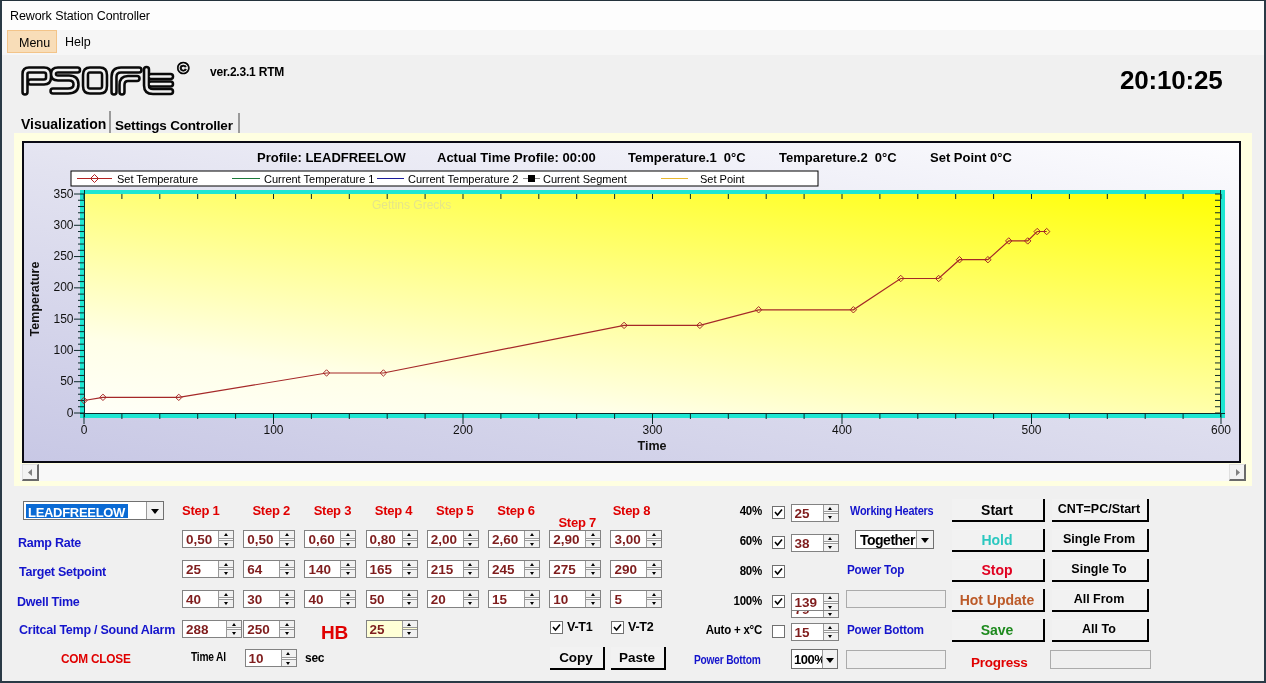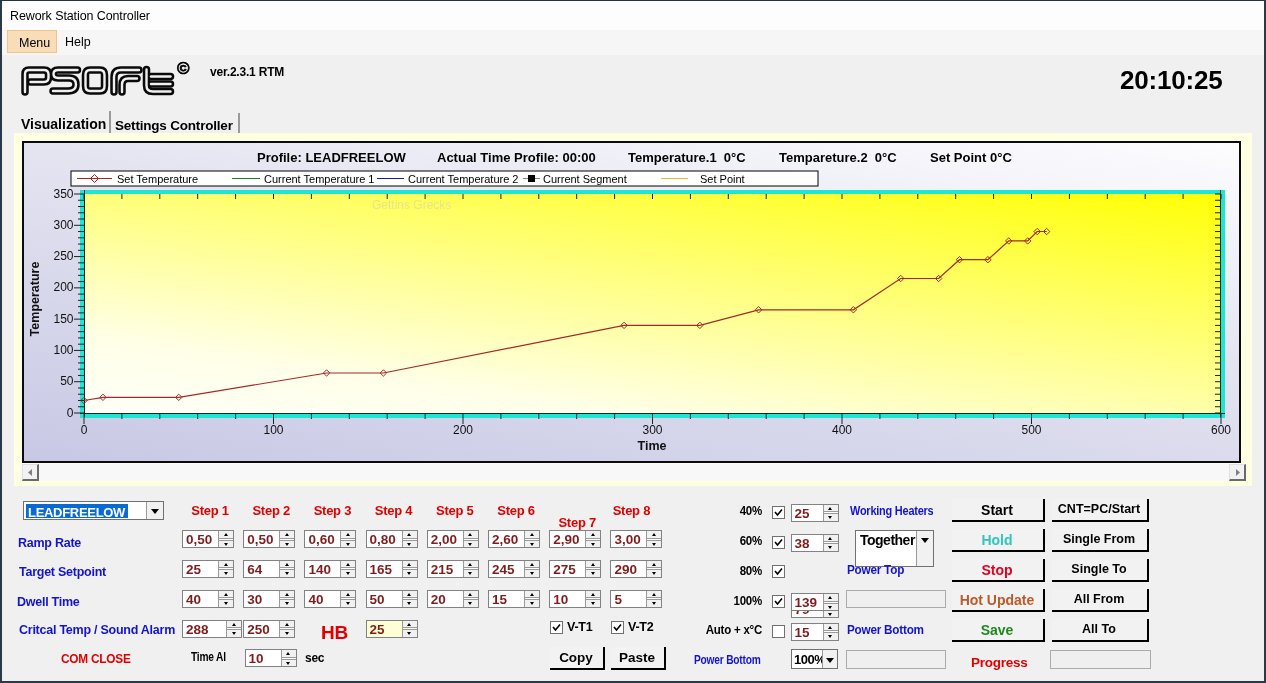--- a/index.html
+++ b/index.html
@@ -324,21 +324,21 @@
       </svg></div>
 </div>
 
 <div id="controls">
     <div class="combo" style="left:23px;top:501px;width:141px;height:19px;">
       <div style="position:absolute;left:2px;top:1.5px;bottom:1.5px;background:#0a6ad4;color:#fff;font-weight:bold;font-size:13px;letter-spacing:-0.3px;padding:1px 3px 0 2px;">LEADFREELOW</div>
       <div class="cbtn">
         <div class="ctri" style="left:4px;top:7px;"></div>
       </div>
     </div>
-    <div class="redlbl" style="left:182px;top:502.5px;width:56px;text-align:center;font-size:13px;">Step 1</div>
+    <div class="redlbl" style="left:182px;top:502.5px;width:56px;text-align:left;font-size:13px;">Step 1</div>
     <div class="redlbl" style="left:243.2px;top:502.5px;width:56px;text-align:center;font-size:13px;">Step 2</div>
     <div class="redlbl" style="left:304.4px;top:502.5px;width:56px;text-align:center;font-size:13px;">Step 3</div>
     <div class="redlbl" style="left:365.6px;top:502.5px;width:56px;text-align:center;font-size:13px;">Step 4</div>
     <div class="redlbl" style="left:426.8px;top:502.5px;width:56px;text-align:center;font-size:13px;">Step 5</div>
     <div class="redlbl" style="left:488px;top:502.5px;width:56px;text-align:center;font-size:13px;">Step 6</div>
     <div class="redlbl" style="left:549.2px;top:502.5px;width:56px;text-align:center;font-size:13px;margin-top:12px;">Step 7</div>
     <div class="redlbl" style="left:603.4px;top:502.5px;width:56px;text-align:center;font-size:13px;">Step 8</div>
     <div class="bluelbl" style="left:18px;top:536px;">Ramp Rate</div>
     <div class="bluelbl" style="left:19px;top:565px;">Target Setpoint</div>
     <div class="bluelbl" style="left:17px;top:595px;">Dwell Time</div>
@@ -744,21 +744,21 @@
       <div class="btns">
         <div class="up">
           <div class="tri-u"></div>
         </div>
         <div class="dn">
           <div class="tri-d"></div>
         </div>
       </div>
     </div>
     <div class="bluelbl" style="left:850px;top:504px;transform:scaleX(0.875);transform-origin:left;">Working Heaters</div>
-    <div class="combo" style="left:855px;top:530px;width:79px;height:37px;">
+    <div class="combo" style="left:855px;top:530px;width:79px;height:19px;">
       <div style="position:absolute;left:4px;top:1px;font-weight:bold;font-size:14px;letter-spacing:-0.5px;">Together</div>
       <div class="cbtn">
         <div class="ctri" style="left:4px;top:7px;"></div>
       </div>
     </div>
     <div class="bluelbl" style="left:847px;top:563px;transform:scaleX(0.94);transform-origin:left;">Power Top</div>
     <div class="dfield" style="left:845.5px;top:590px;width:100px;height:18px;"></div>
     <div class="bluelbl" style="left:847px;top:622.5px;transform:scaleX(0.94);transform-origin:left;">Power Bottom</div>
     <div class="bluelbl" style="left:694px;top:652.5px;font-size:12px;transform:scaleX(0.85);transform-origin:left;">Power Bottom</div>
     <div class="combo" style="left:791px;top:648.5px;width:47px;height:20px;">

